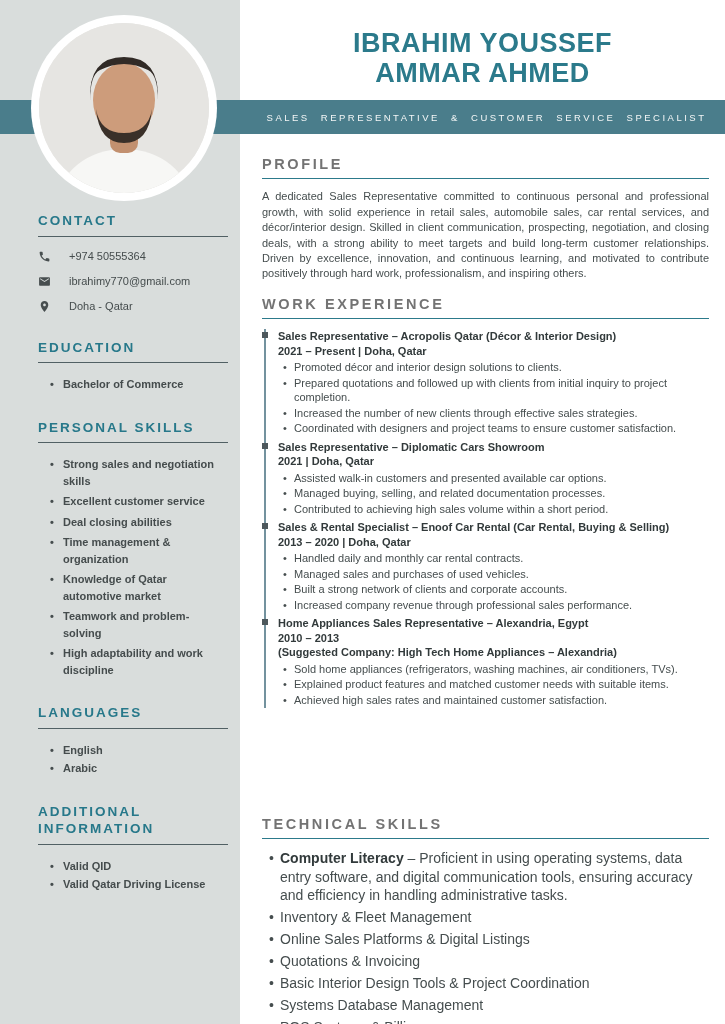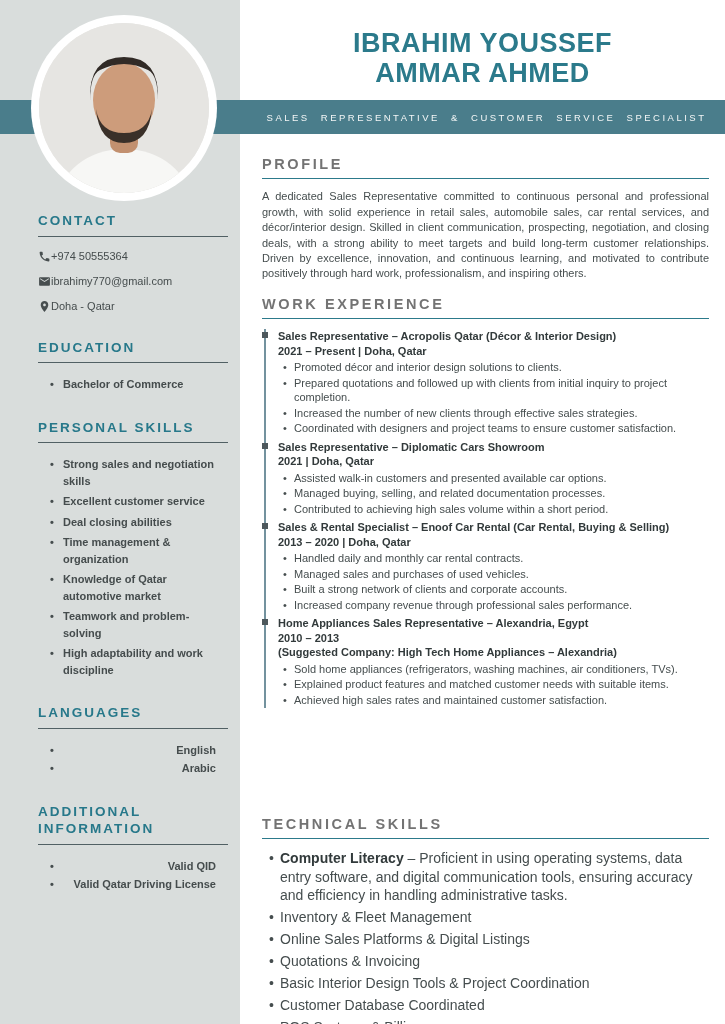--- a/index.html
+++ b/index.html
@@ -7,27 +7,27 @@
   .sidebar-bg{position:absolute;left:0;top:0;width:240px;height:1024px;background:#d9dddc;}
   .band{position:absolute;left:0;top:100px;width:725px;height:34px;background:#4a7d8b;}
   .band-text{position:absolute;left:248px;top:100px;width:477px;height:34px;display:flex;align-items:center;justify-content:center;color:#f4f7f7;font-size:9.5px;letter-spacing:2.5px;word-spacing:6px;white-space:nowrap;}
   .photo-ring{position:absolute;left:31px;top:15px;width:186px;height:186px;border-radius:50%;background:#ffffff;display:flex;align-items:center;justify-content:center;}
   .photo{width:170px;height:170px;border-radius:50%;overflow:hidden;background:#e7e6e3;}
   .photo svg{display:block;width:100%;height:100%;}
   .name{position:absolute;left:240px;top:28px;width:485px;text-align:center;color:#2b7a8b;font-weight:bold;font-size:27px;line-height:1.12;letter-spacing:0.5px;}
   .side-content{position:absolute;left:0;top:212px;width:248px;padding:0 20px 0 38px;box-sizing:border-box;}
   .side-section{margin-bottom:26px;}
   .side-heading{color:#27788a;font-size:13.5px;font-weight:bold;letter-spacing:2px;padding-bottom:6px;border-bottom:1.5px solid #516064;margin-bottom:13px;line-height:1.3;}
-  .contact-item{display:flex;align-items:center;gap:0;margin-bottom:12px;font-size:11px;color:#454c4d;}
+  .contact-item{display:flex;align-items:center;gap:18px;margin-bottom:12px;font-size:11px;color:#454c4d;}
   .cicon{flex:0 0 13px;width:13px;height:13px;color:#474e4f;}
   .cicon svg{display:block;width:13px;height:13px;fill:currentColor;}
   .side-list{list-style:none;margin:12px;padding:0;font-weight:bold;}
   .side-list li{position:relative;padding-left:13px;font-size:11px;line-height:1.5;color:#454c4d;margin-bottom:4px;}
   .side-list li::before{content:"\2022";position:absolute;left:0;top:0;color:#454c4d;}
-  .side-list.tight li{margin-bottom:2px;text-align:right;}
+  .side-list.tight li{margin-bottom:2px;}
   .main-top{position:absolute;left:240px;top:156px;width:485px;padding:0 16px 0 22px;box-sizing:border-box;}
   .main-bottom{position:absolute;left:240px;top:816px;width:485px;padding:0 16px 0 22px;box-sizing:border-box;}
   .m-heading{color:#737373;font-size:14.5px;font-weight:bold;letter-spacing:2.6px;padding-bottom:5px;border-bottom:1.5px solid #2c7a8b;margin:0 0 10px 0;line-height:1.2;}
   .profile-text{font-size:11px;line-height:1.4;text-align:justify;color:#454d4e;margin:0 0 14px 0;}
   .jobs{border-left:2px solid #73929e;padding-left:12px;margin-left:2px;margin-top:2px;}
   .job{position:relative;margin-bottom:4px;}
   .job::before{content:"";position:absolute;left:-16px;top:3px;width:6px;height:6px;background:#4d585c;}
   .job-line{font-size:11px;font-weight:bold;color:#323a3b;line-height:1.32;}
   .bullets{list-style:none;margin:2px 0 3px 0;padding:0 0 0 16px;}
   .bullets li{position:relative;font-size:11px;line-height:1.32;color:#454d4e;margin-bottom:1px;}
@@ -189,18 +189,18 @@
   </div>
 
   <div class="main-bottom">
     <div class="m-heading">TECHNICAL SKILLS</div>
     <ul class="tech-list">
       <li><strong>Computer Literacy</strong><span> – Proficient in using operating systems, data entry software, and digital communication tools, ensuring accuracy and efficiency in handling administrative tasks.</span></li>
       <li>Inventory &amp; Fleet Management</li>
       <li>Online Sales Platforms &amp; Digital Listings</li>
       <li>Quotations &amp; Invoicing</li>
       <li>Basic Interior Design Tools &amp; Project Coordination</li>
-      <li>Customer Database Coordinated</li>
+      <li>Systems Database Management</li>
       <li>POS Systems &amp; Billing</li>
     </ul>
   </div>
 
 </div>
 
 </body></html>

